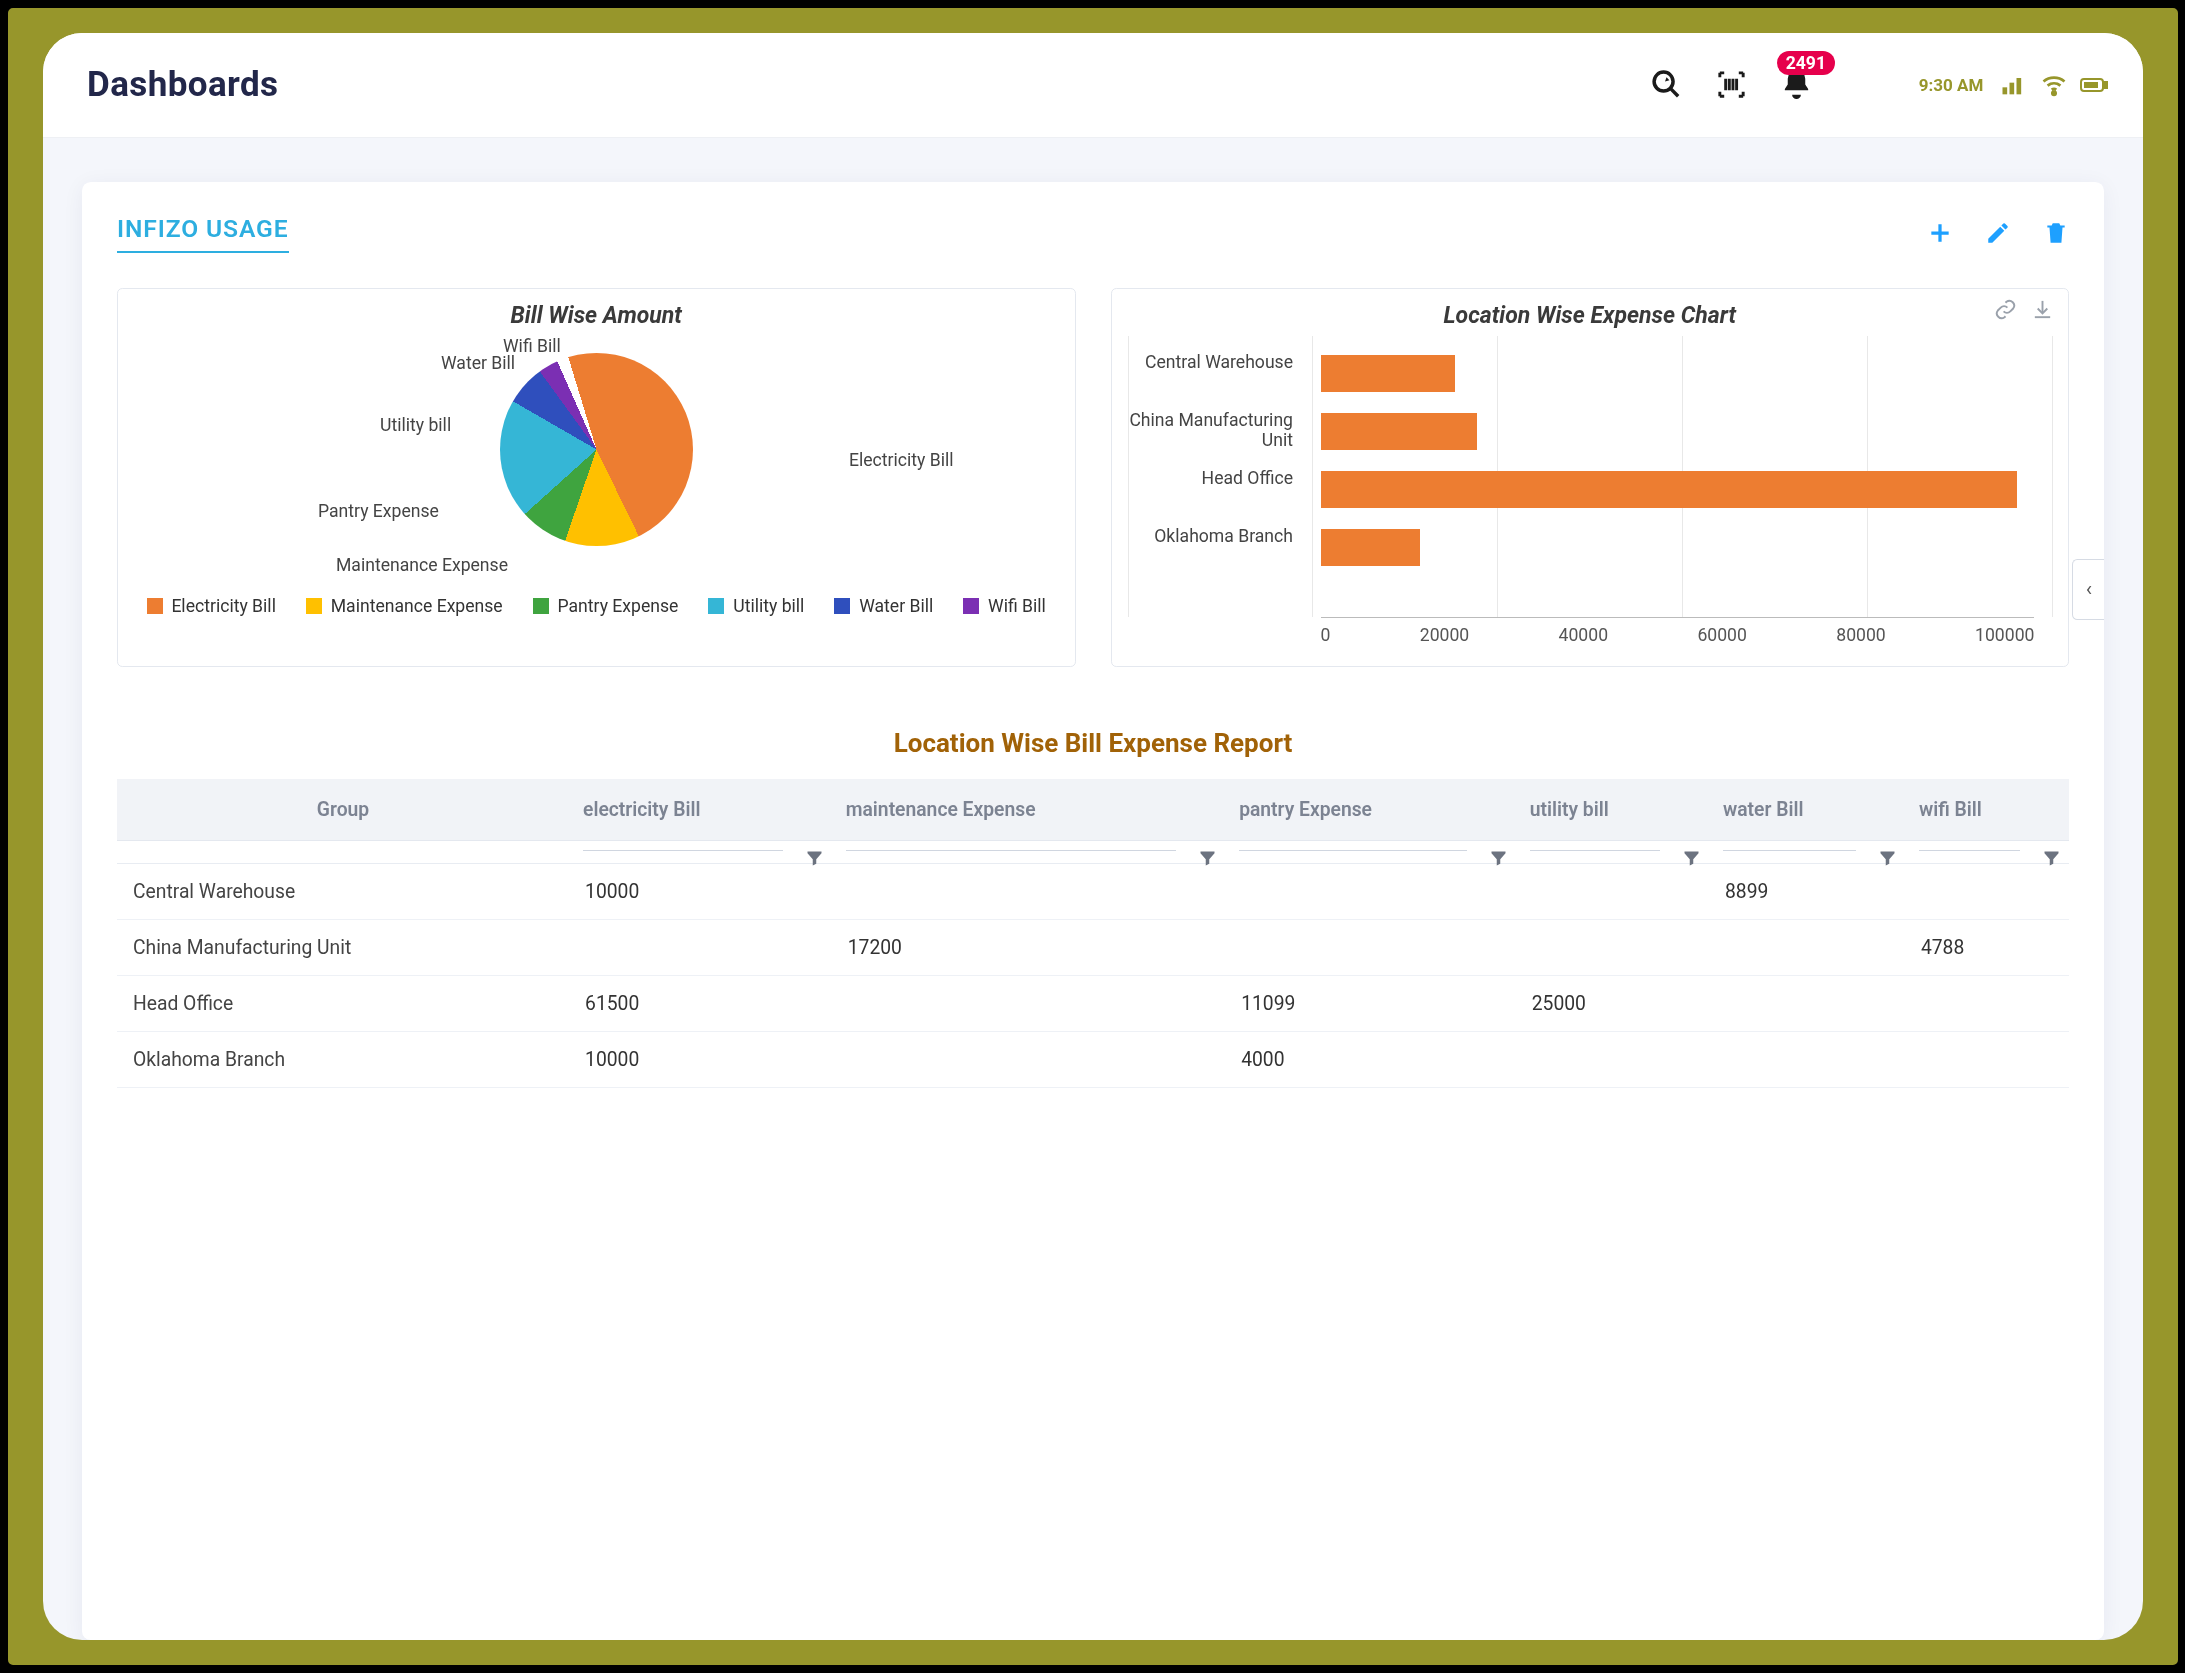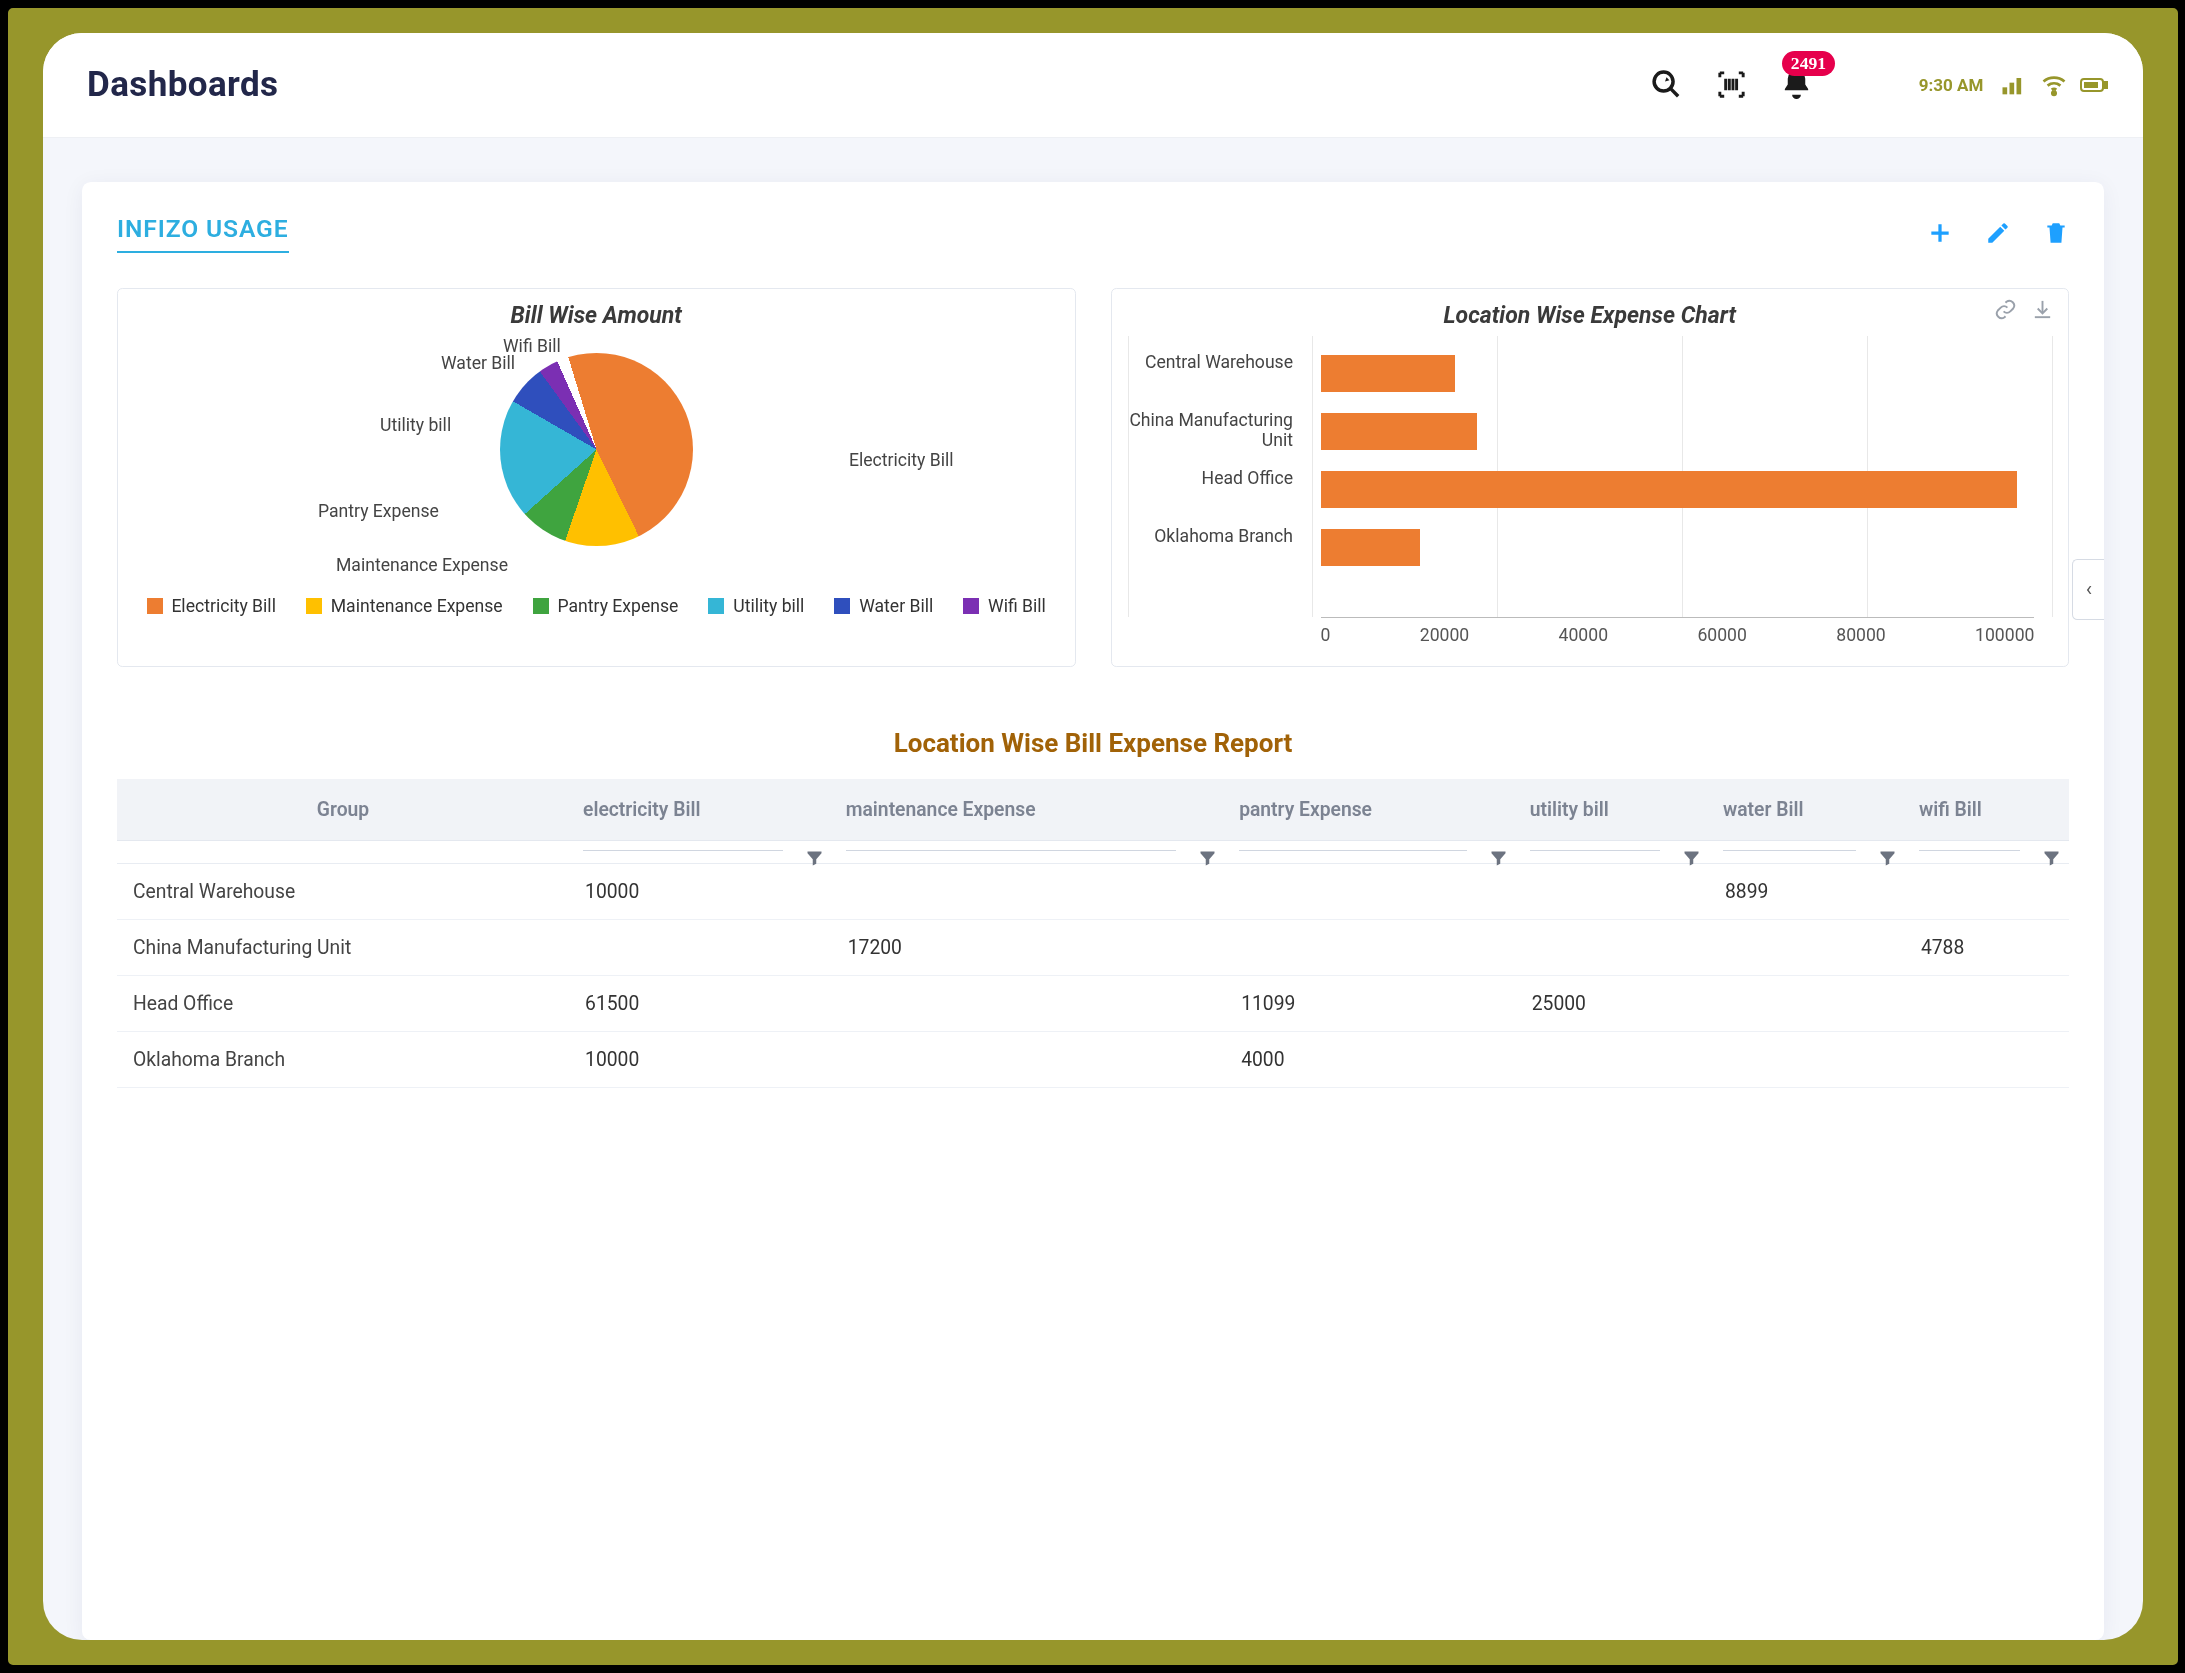--- a/index.html
+++ b/index.html
@@ -32,21 +32,21 @@
     background: #fff;
     height: 105px;
     display: flex; align-items: center;
     padding: 0 35px 0 44px;
     border-bottom: 0.9px solid #eef0f4;
   }
   .page-title {
     font-size: 35px; font-weight: 700; color: #22274a; letter-spacing: 0.4px;
   }
   .topbar-spacer { flex: 1; }
-  .topbar-icons { display:flex; align-items:center; gap:30px;font-family:Liberation Serif, serif; }
+  .topbar-icons { display:flex; align-items:center; gap:30px; }
   .top-icon { color:#1b1b1b; position:relative; cursor:pointer; }
   .top-icon svg { width:35px; height:35px; display:block; }
   .notif-badge {
     position:absolute; top:-16px; right:-21px;
     background:#e6004c; color:#fff; font-weight:700; font-size:17.6px;
     padding:1.8px 8.8px; border-radius:14px;
   }
 
   .status-area { display:flex; align-items:center; gap:16px; margin-left:105px; }
   .clock { color:#97962b; font-size:17px; font-weight:700; }

